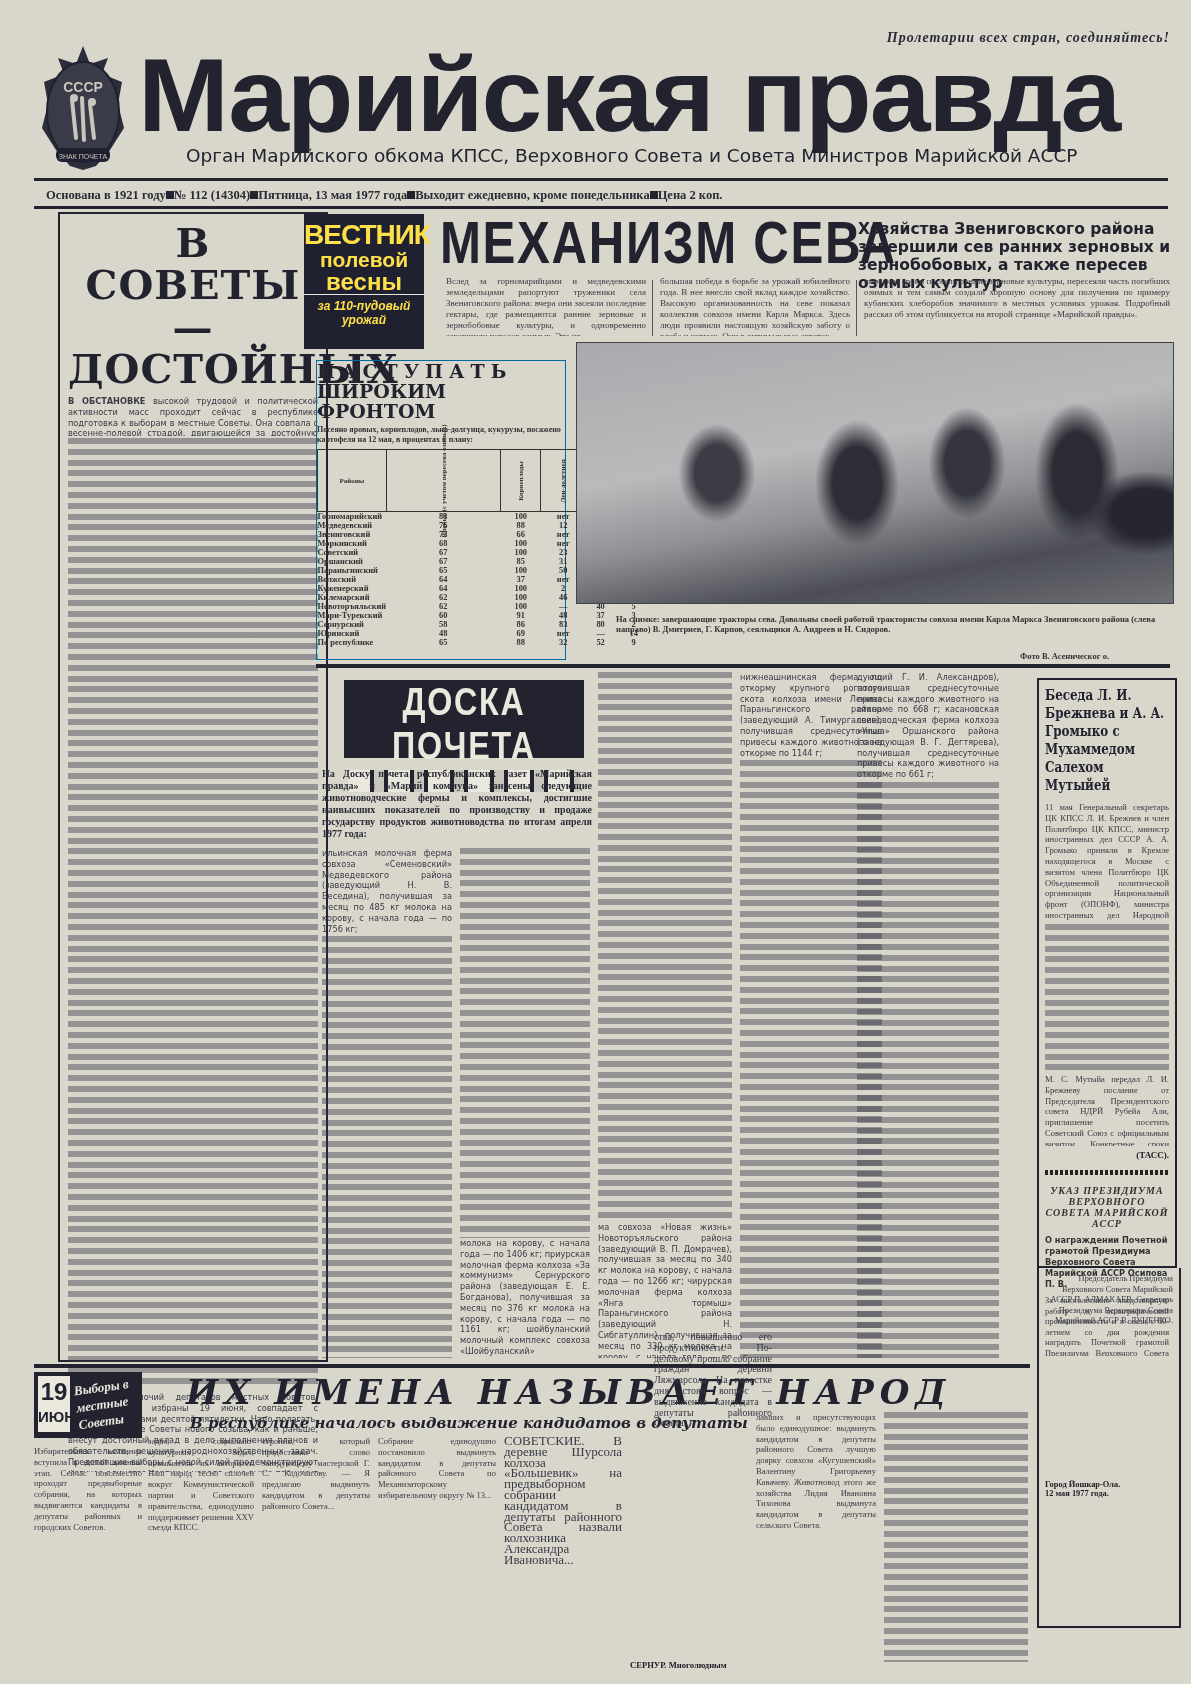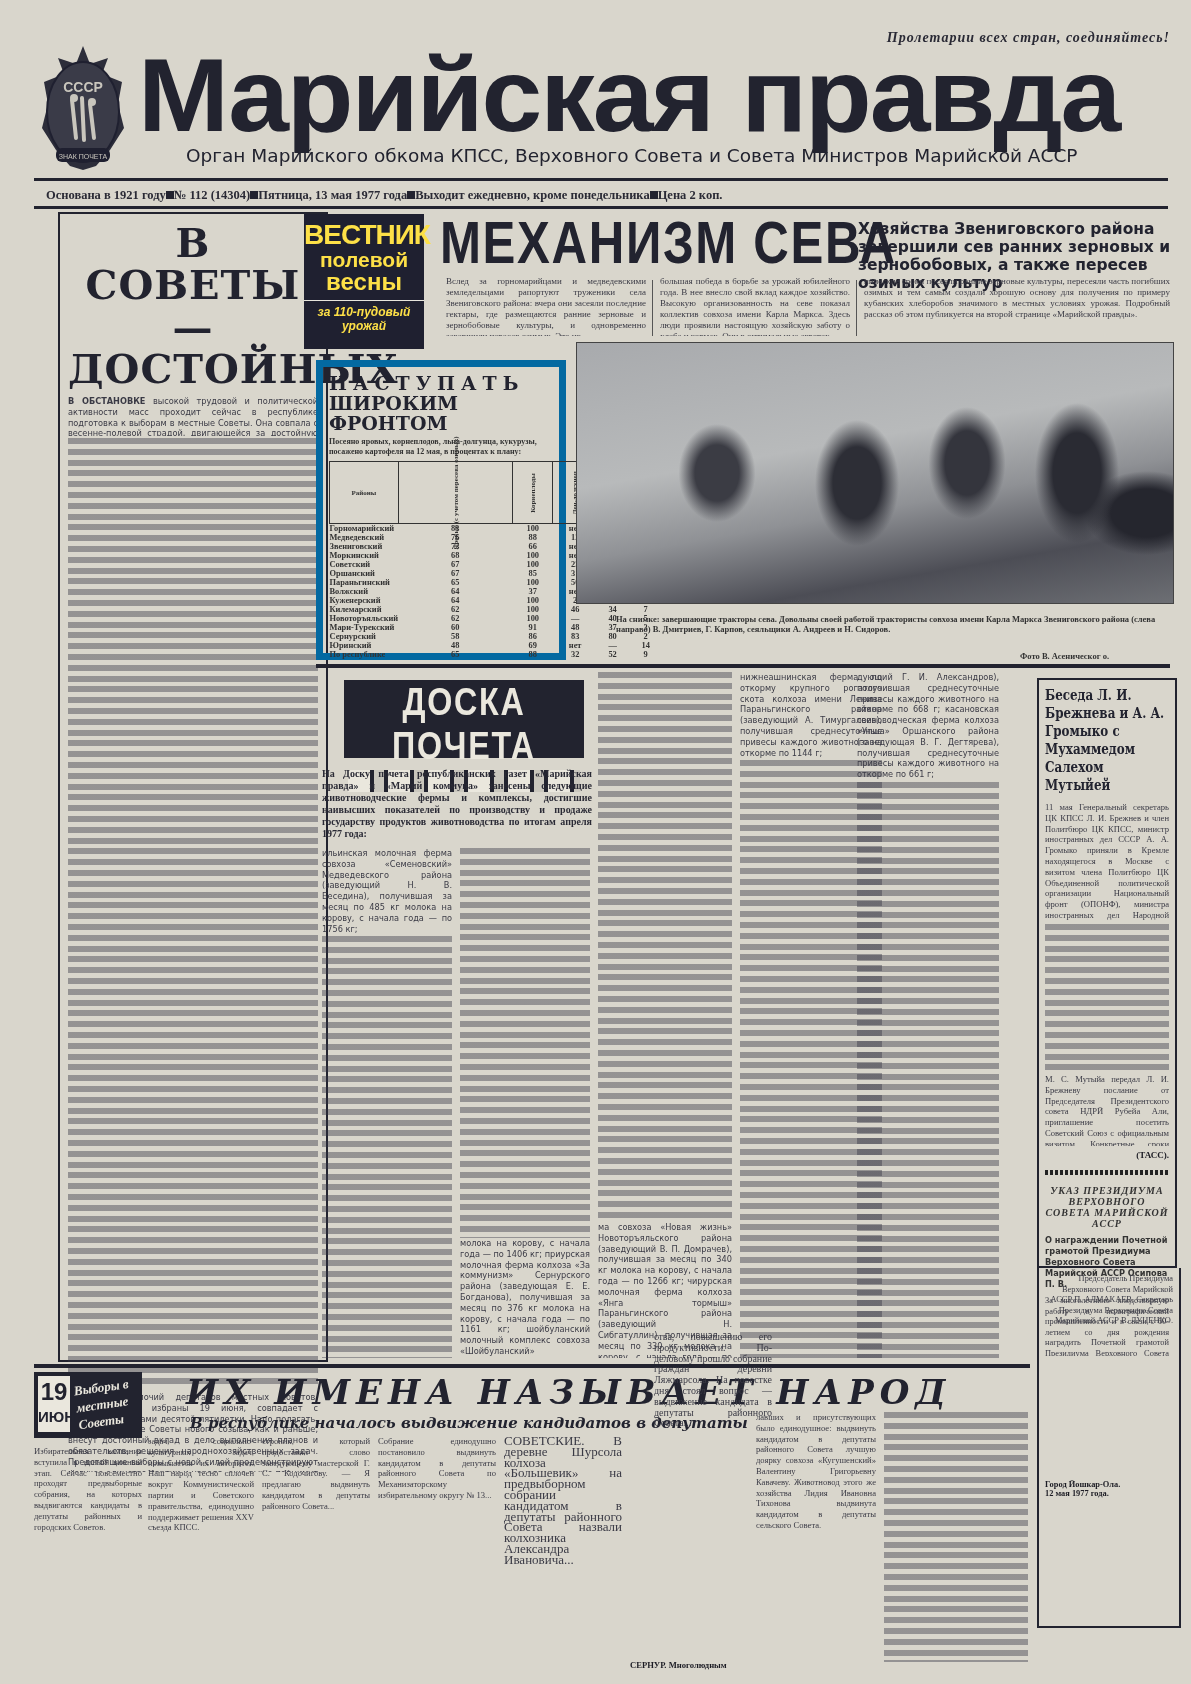--- a/index.html
+++ b/index.html
@@ -22,24 +22,24 @@
   .box { border: 2px solid #22232f; }
   .text-block { font-size: 9px; line-height: 11px; color: #3a3a45; text-align: justify; overflow: hidden; }
   .text-block.sans { font-family: "DejaVu Sans", sans-serif; font-size: 8.2px; line-height: 10.8px; }
   .filler-lines { background: repeating-linear-gradient(to bottom, rgba(50,50,65,0.55) 0px, rgba(50,50,65,0.55) 6px, transparent 6px, transparent 10.8px); opacity: 0.75; }
   .col-rule { width: 1px; background: #555; }
   .h1-left { font-family: "DejaVu Serif", serif; font-weight: bold; font-size: 40px; line-height: 42px; text-align: center; color: #22232f; letter-spacing: 1px; }
   .vestnik { left: 304px; top: 214px; width: 120px; height: 135px; background: #1f2030; color: #fde047; text-align: center; font-family: "Liberation Sans", sans-serif; }
   .vestnik .v1 { font-size: 28px; font-weight: bold; line-height: 30px; margin-top: 6px; letter-spacing: -1px; }
   .vestnik .v2 { font-size: 21px; font-weight: bold; line-height: 20px; }
   .vestnik .v3 { font-size: 24px; font-weight: bold; line-height: 24px; }
-  .vestnik .v4 { font-size: 12px; font-style: italic; font-weight: bold; line-height: 14px; margin-top: 6px; border-top: 1px solid #e8e6dd; padding-top: 4px; }
+  .vestnik .v4 { font-size: 12px; font-style: italic; font-weight: bold; line-height: 14px; border-top: 1px solid #e8e6dd; padding-top: 4px; }
   .mech-title { left: 440px; top: 212px; font-family: "Liberation Sans", "DejaVu Sans", sans-serif; font-weight: 900; font-size: 60px; line-height: 62px; color: #22232f; transform: scaleX(0.82); transform-origin: left; white-space: nowrap; letter-spacing: 2px; }
   .mech-sub { left: 858px; top: 220px; width: 315px; font-family: "DejaVu Sans", sans-serif; font-weight: bold; font-size: 15.5px; line-height: 18px; color: #22232f; }
-  .table-box { left: 316px; top: 360px; width: 250px; height: 300px; border: 7px solid #0369a1; padding: 6px; }
+  .table-box { left: 316px; top: 360px; width: 250px; height: 300px; border: 1px solid #0369a1; }
   .tbl-title { font-family: "DejaVu Serif", serif; font-weight: bold; font-size: 19px; line-height: 20px; letter-spacing: 6px; color: #22232f; }
   .tbl-title2 { font-family: "DejaVu Serif", serif; font-weight: bold; font-size: 19px; line-height: 20px; color: #22232f; }
   .tbl-note { font-size: 8px; line-height: 10px; font-weight: bold; color: #333; margin-top: 4px; }
   table.stats { width: 100%; border-collapse: collapse; margin-top: 4px; font-size: 8.4px; font-weight: bold; color: #333; }
   table.stats th { border: 1px solid #333; height: 62px; font-weight: bold; font-size: 7px; }
   table.stats th.vert span { display: inline-block; transform: rotate(-90deg); white-space: nowrap; }
   table.stats td { text-align: center; padding: 0; line-height: 9px; }
   table.stats td.name { text-align: left; }
   .photo { left: 576px; top: 342px; width: 598px; height: 262px; background:
       radial-gradient(ellipse 55px 70px at 140px 130px, #3b3c44 40%, transparent 70%),

